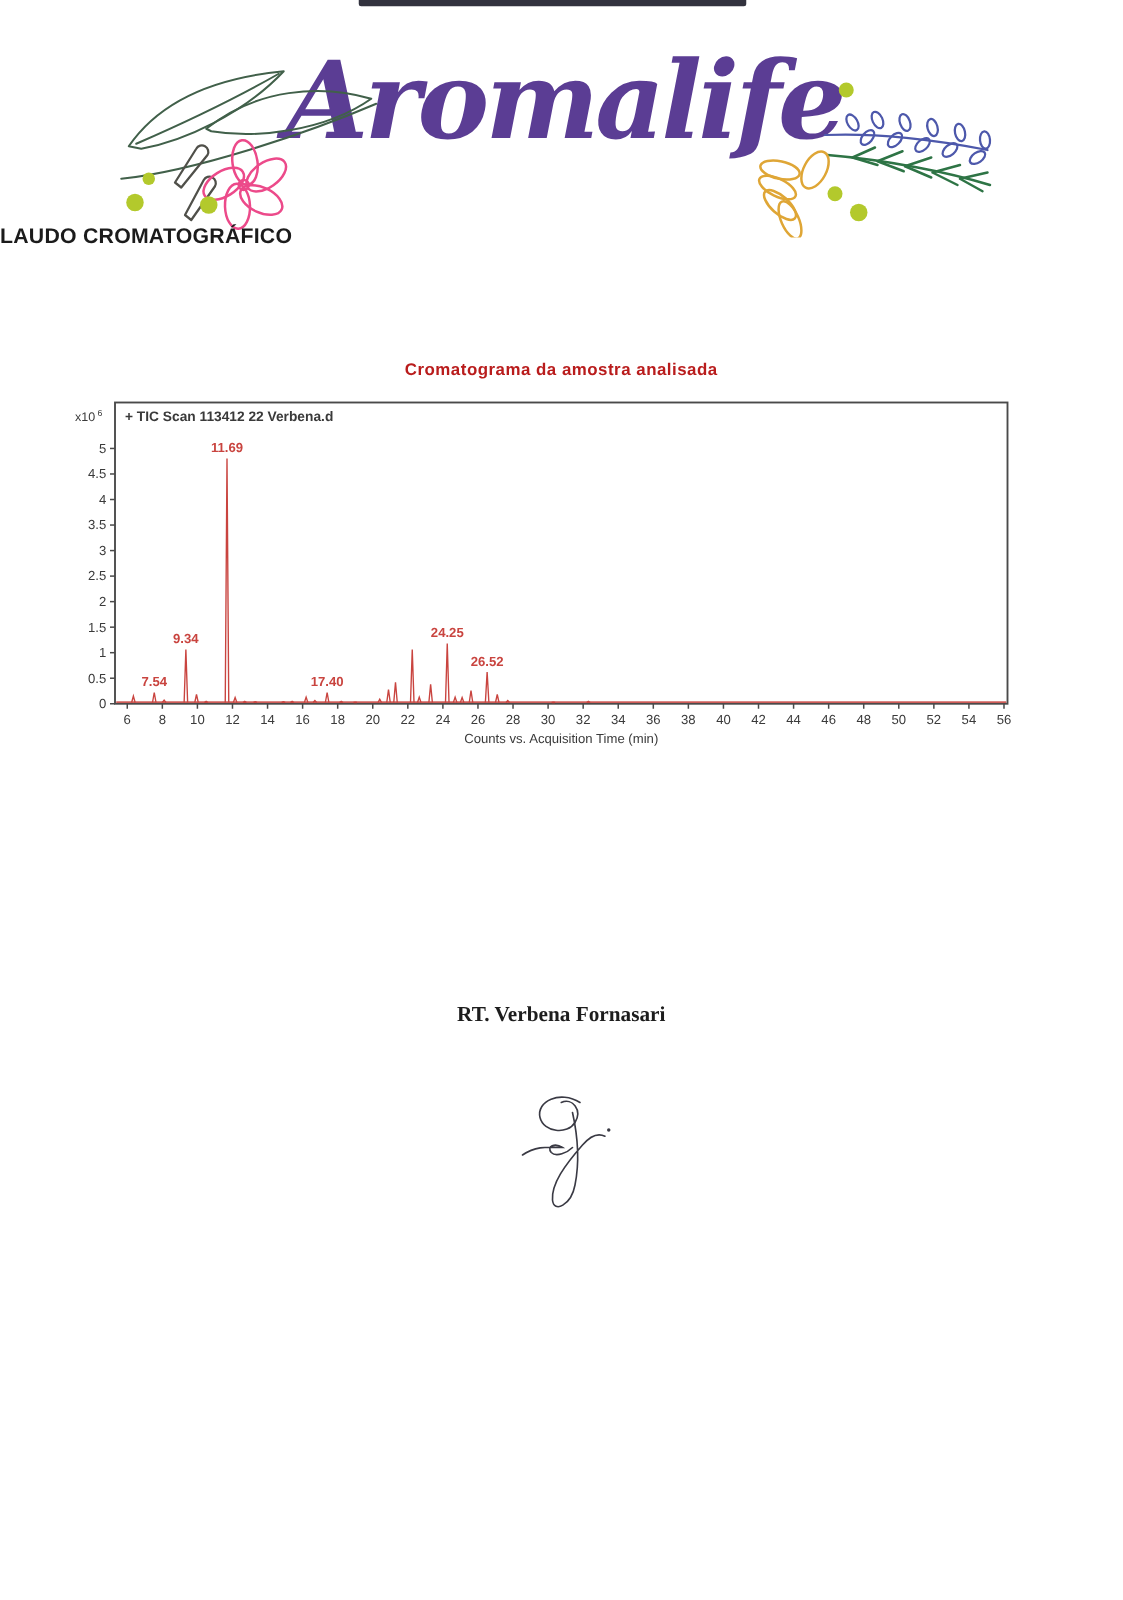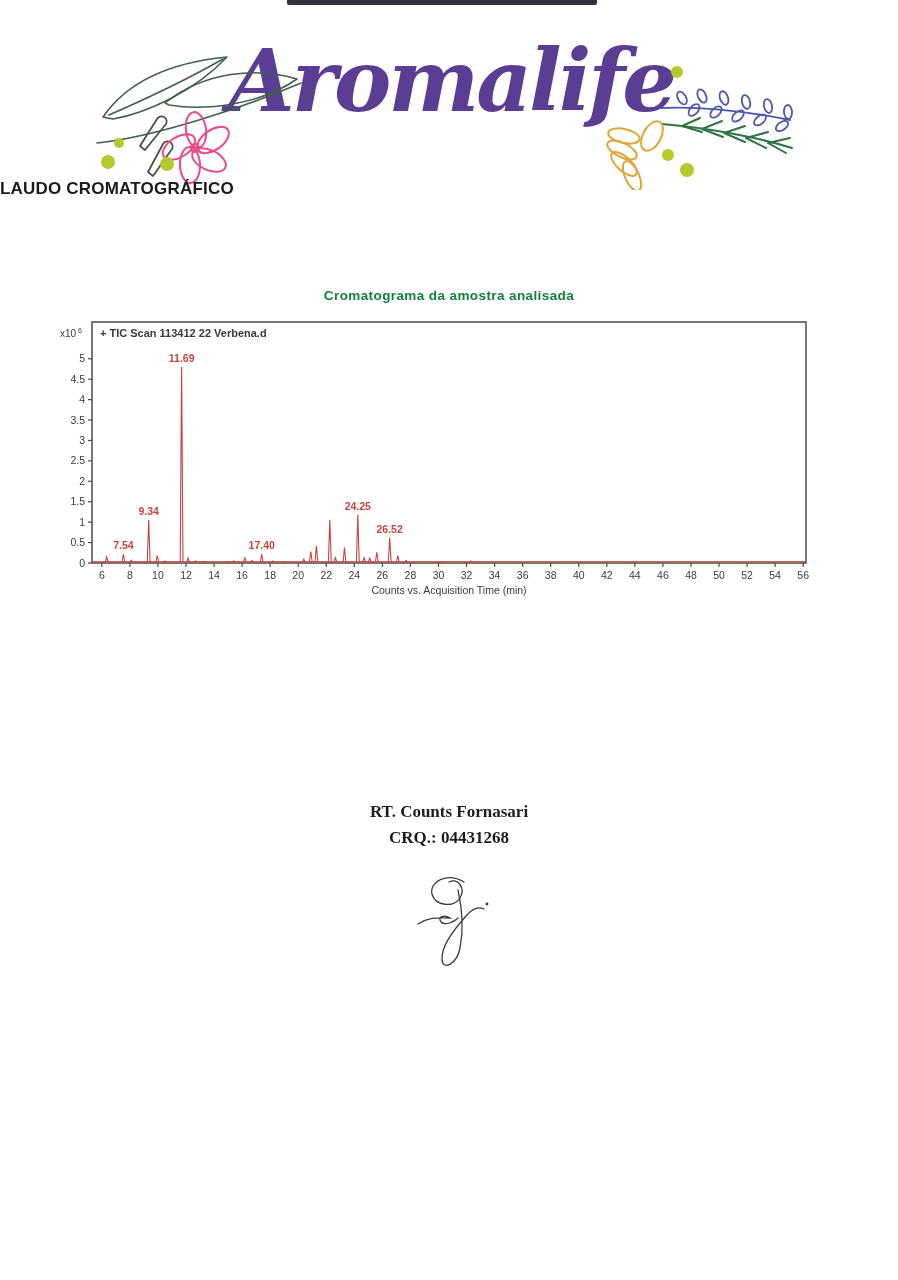--- a/index.html
+++ b/index.html
@@ -22,21 +22,21 @@
   .deco-right { left:590px; top:40px; }
 
   .doc-title {
     position:absolute; left:0; top:177px; width:100%;
     text-align:left; font-weight:bold; font-size:17px; line-height:23px;
     color:#1b1b1b; letter-spacing:0.2px;
   }
 
   .chart-title {
     position:absolute; left:92px; top:288px; width:714px;
-    text-align:center; font-weight:bold; font-size:13.5px; color:#15803d;
+    text-align:center; font-weight:bold; font-size:13.5px; color:#b91c1c;
     letter-spacing:0.4px;
   }
   .chart-wrap { position:absolute; left:56px; top:296px; width:780px; height:320px; }
 
   .signatory {
     position:absolute; left:0; top:799px; width:100%;
     text-align:center; font-family:"Liberation Serif", serif; font-weight:bold;
     font-size:17px; line-height:26px; color:#1d1d1d;
   }
   .signature { position:absolute; left:396px; top:868px; }
@@ -242,22 +242,21 @@
         <text x="67.42161100196464" y="253.01355932203387" text-anchor="middle" fill="#c9443f" font-size="10.5" font-weight="bold" font-family="Liberation Sans, sans-serif">7.54</text>
         <text x="92.67111984282907" y="218.70169491525422" text-anchor="middle" fill="#c9443f" font-size="10.5" font-weight="bold" font-family="Liberation Sans, sans-serif">9.34</text>
         <text x="125.63575638506875" y="65.93220338983053" text-anchor="middle" fill="#c9443f" font-size="10.5" font-weight="bold" font-family="Liberation Sans, sans-serif">11.69</text>
         <text x="205.73280943025534" y="253.01355932203387" text-anchor="middle" fill="#c9443f" font-size="10.5" font-weight="bold" font-family="Liberation Sans, sans-serif">17.40</text>
         <text x="301.82121807465614" y="213.8" text-anchor="middle" fill="#c9443f" font-size="10.5" font-weight="bold" font-family="Liberation Sans, sans-serif">24.25</text>
         <text x="333.66365422396854" y="236.67457627118645" text-anchor="middle" fill="#c9443f" font-size="10.5" font-weight="bold" font-family="Liberation Sans, sans-serif">26.52</text>
       </svg>
   </div>
 
   <div class="signatory">
-    <div>RT. Counts Fornasari</div>
-    <div>CRQ.: 04431268</div>
+    <div>RT. Verbena Fornasari</div>
   </div>
 
   <svg class="signature" width="110" height="110" viewBox="0 0 110 110">
     <g fill="none" stroke="#3a3a44" stroke-width="1.3" stroke-linecap="round">
       <path d="M68,14 C52,4 33,13 36,26 C39,38 58,40 64,30 C70,20 62,10 53,14"></path>
       <path d="M22,56 C34,48 44,50 54,50 C48,46 41,49 45,54 C49,58 58,54 62,50"></path>
       <path d="M62,22 C66,40 68,60 64,80 C61,96 47,103 46,92 C45,79 56,64 70,48 C76,41 82,38 88,41"></path>
       <circle cx="91" cy="36" r="1.4" fill="#3a3a44" stroke="none"></circle>
     </g>
   </svg>

